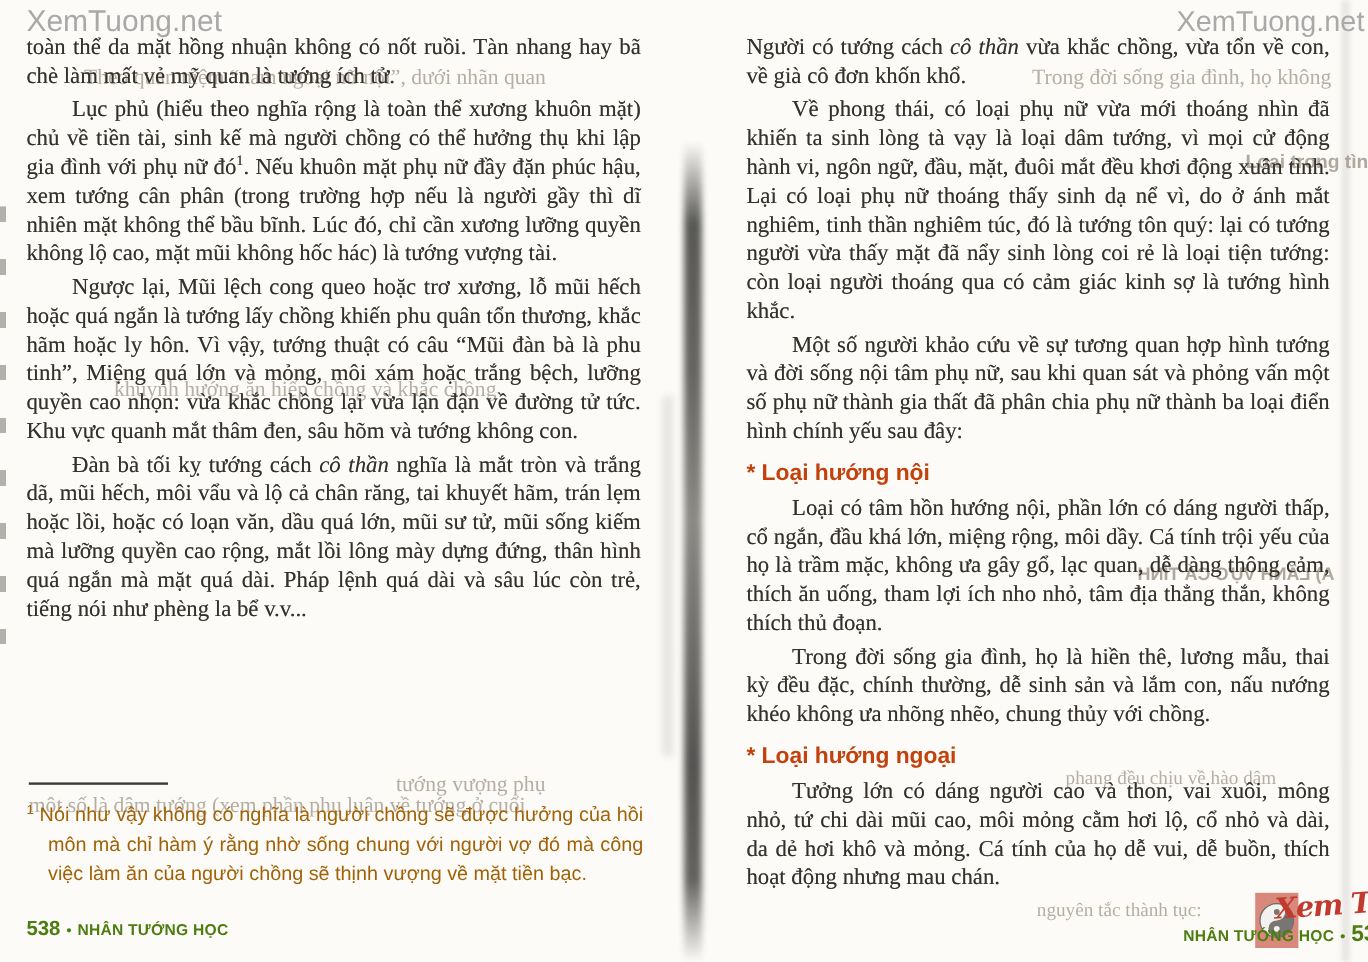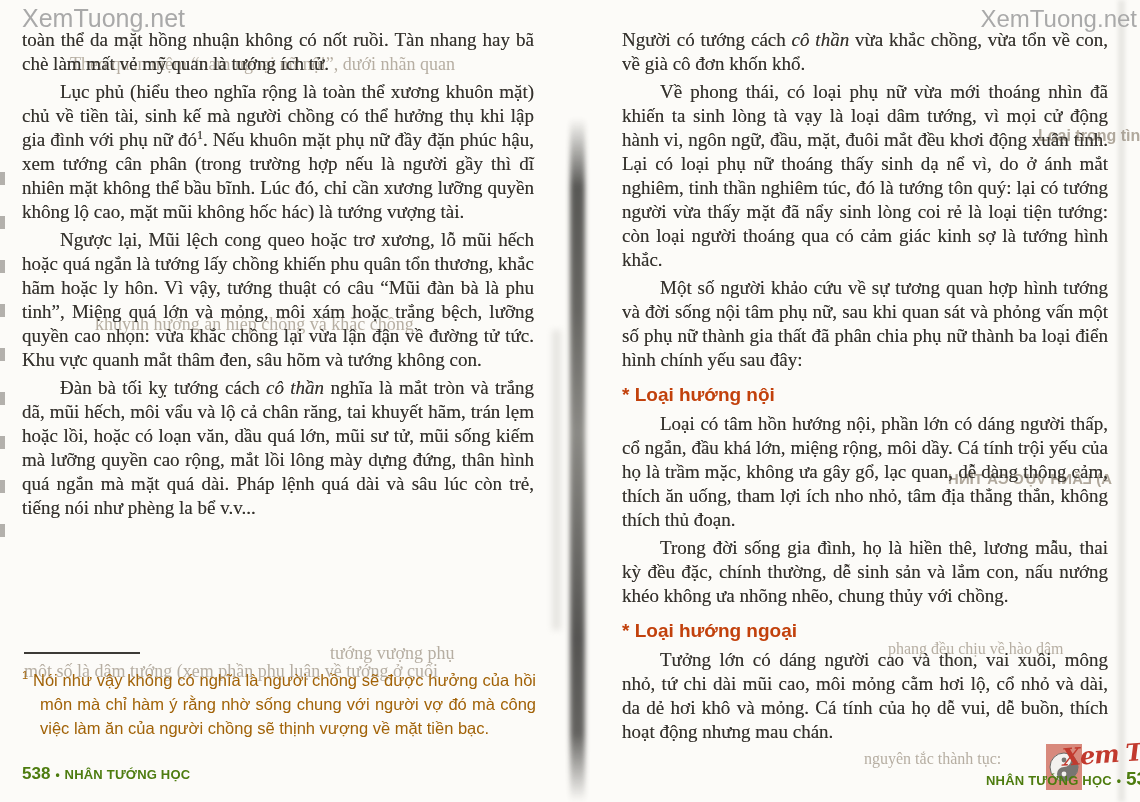--- a/index.html
+++ b/index.html
@@ -67,20 +67,21 @@
 </head>
 <body>
 
 <div class="canvas">
 
   <div class="ghost-layer" id="ghosts">
       <span class="ghost" style="left: 70px; top: 54px; font-size: 18px;">Theo quan niệm “nam ngoại nữ nội”, dưới nhãn quan</span>
       <span class="ghost" style="left: 95px; top: 314px; font-size: 18px;">khuynh hướng ăn hiếp chồng và khắc chồng</span>
       <span class="ghost" style="left: 330px; top: 643px; font-size: 18px;">tướng vượng phụ</span>
       <span class="ghost" style="left: 24px; top: 661px; font-size: 18px;">một số là dâm tướng (xem phần phụ luận về tướng ở cuối</span>
+      <span class="ghost" style="left: 860px; top: 54px; font-size: 18px;">Trong đời sống gia đình, họ không</span>
       <span class="ghost bold" style="left: 1038px; top: 127px; font-size: 16px;">Loại trọng tình</span>
       <span class="ghost bold mirrored" style="left: 948px; top: 470px; font-size: 15px;">A) LÃNH VỰC CÁ TÍNH</span>
       <span class="ghost" style="left: 888px; top: 640px; font-size: 16px;">phang đều chịu về hào dâm</span>
       <span class="ghost" style="left: 864px; top: 750px; font-size: 16px;">nguyên tắc thành tục:</span>
     </div>
 
   <div class="streak-right"></div>
   <div class="streak-midleft"></div>
   <div class="gutter-shadow"></div>
   <div class="edge-left"></div>

